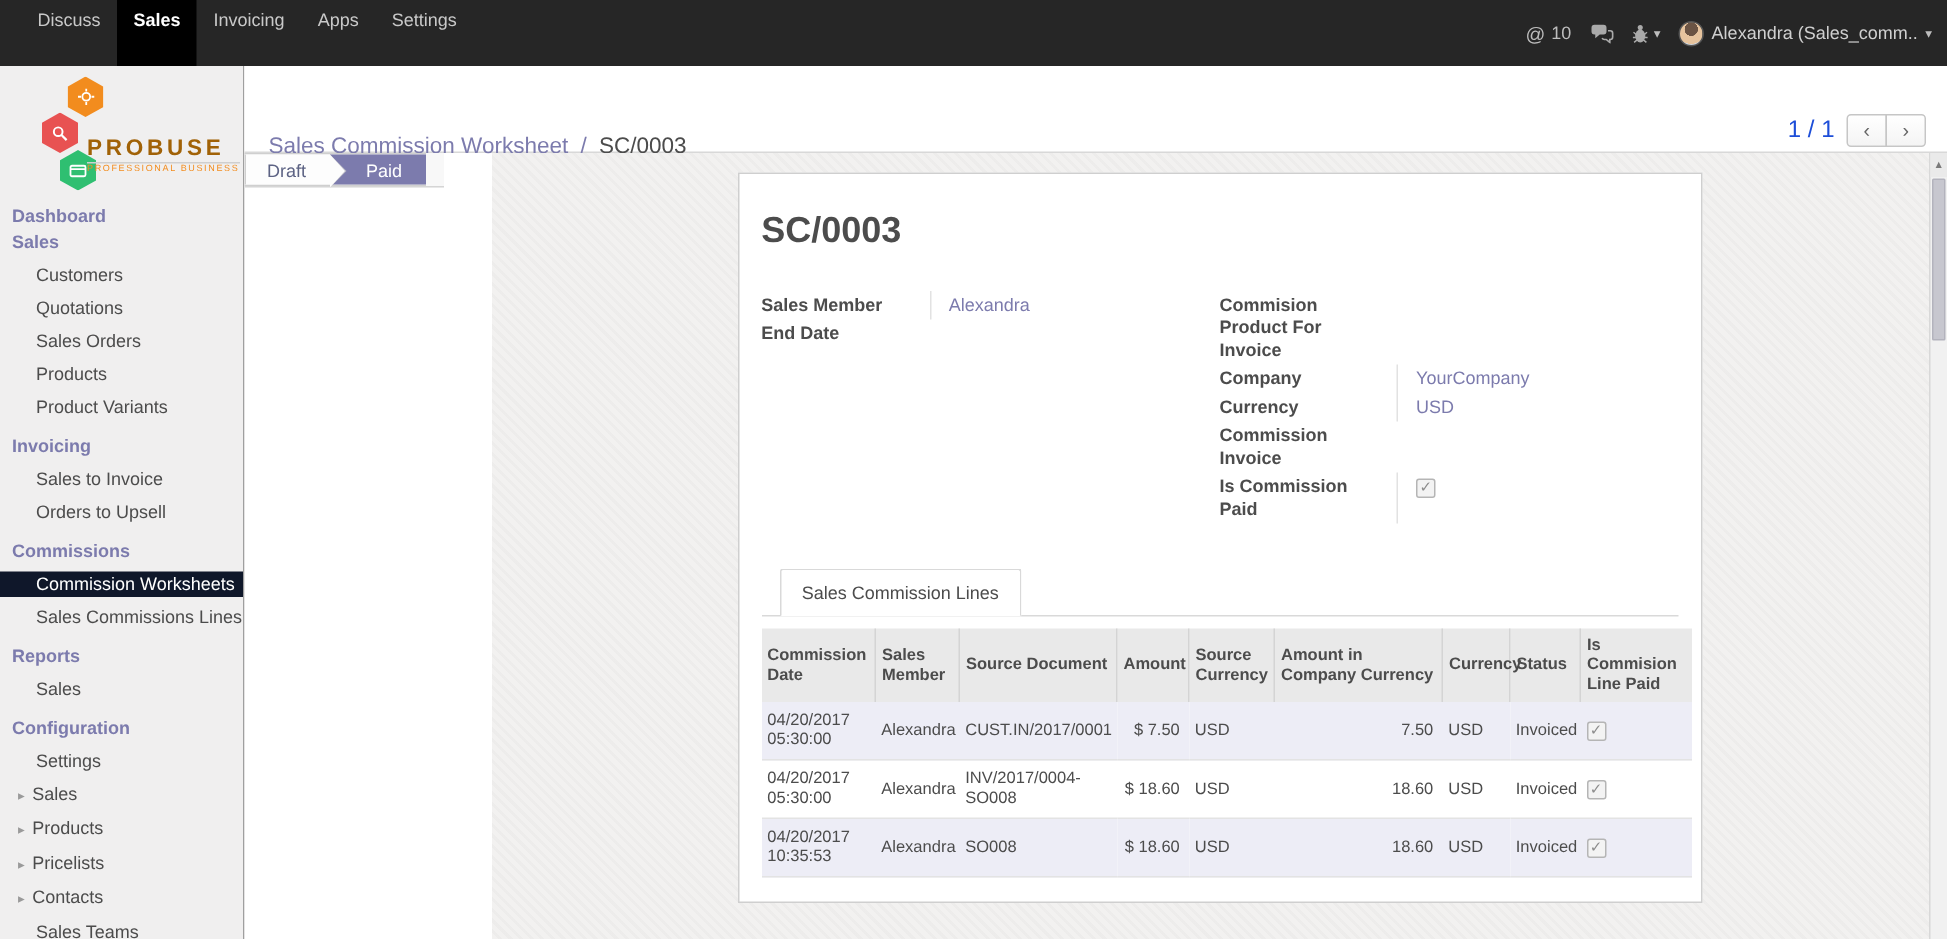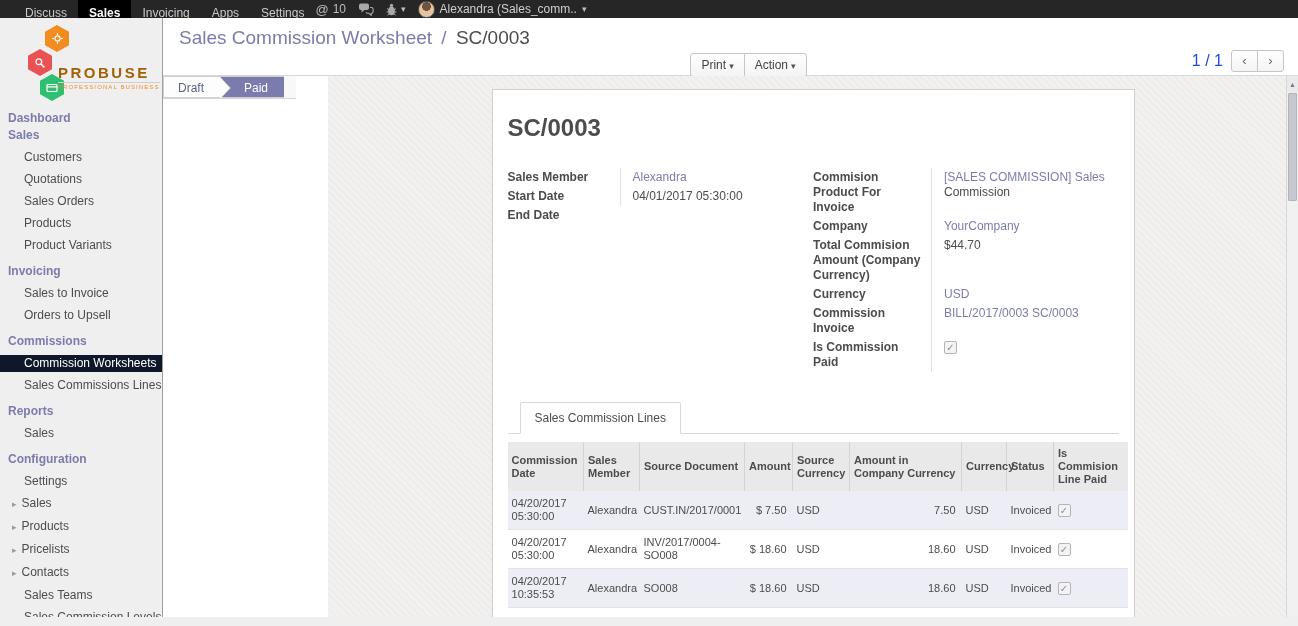--- a/index.html
+++ b/index.html
@@ -4,22 +4,22 @@
 <style>
   * { box-sizing: border-box; }
   html,body { margin:0; padding:0; }
   body {
     width:1298px; height:626px; overflow:hidden;
     font-family:"Liberation Sans", sans-serif;
     font-size:12px; color:#4c4c4c; background:#f0efef;
   }
   
   .topbar{
-    height:18px; background:#262626; display:flex; align-items:stretch;
-    color:#c9c9c9; font-size:12px;
+    height:44px; background:#262626; display:flex; align-items:stretch;
+    justify-content:space-between; color:#c9c9c9; font-size:12px;
   }
   .menus{ display:flex; margin-left:14px; }
   .menu-item{ padding:0 11px; line-height:27px; cursor:pointer; }
   .menu-item.active{ background:#000; color:#fff; font-weight:bold; }
   .topbar-right{ display:flex; align-items:center; gap:12px; padding-right:10px; }
   .tb-ico{ display:inline-flex; align-items:center; gap:4px; color:#bdbdbd; }
   .at-glyph{ font-size:13px; }
   .caret{ font-size:9px; color:#bdbdbd; }
   .avatar{
     width:17px; height:17px; border-radius:50%;
@@ -53,21 +53,21 @@
   .nav{ list-style:none; margin:8px 0 0 0; padding:0; }
   .nav li{ line-height:15px; padding:1px 0 1px 0; cursor:pointer; }
   .nav-head{ color:#7c7bad; font-weight:bold; padding-left:8px !important; }
   .nav-head.mt{ margin-top:9px; }
   .nav-item{ color:#4c4c4c; padding-left:24px !important; margin-top:5px; }
   .nav-item.sel{ background:#0f172a; color:#fff; }
   .nav-item .exp{ color:#9a9a9a; font-size:9px; margin-left:-12px; margin-right:5px; }
 
   
   .control-panel{ position:relative; height:58px; background:#fff; border-bottom:1px solid #d8d8d8; }
-  .breadcrumb{ padding:9px 0 0 16px; font-size:19px; }
+  .breadcrumb{ padding:9px 0 0 16px; font-size:15px;margin-top:36px; }
   .bc-parent{ color:#7c7bad; cursor:pointer; }
   .bc-sep{ color:#7c7bad; margin:0 4px; }
   .bc-current{ color:#4c4c4c; }
   .cp-buttons{ text-align:center; margin-top:4px;padding-left:36px; }
   .btn-group{ display:inline-flex; }
   .btn{
     background:linear-gradient(#fff,#f4f4f4); border:1px solid #c6c6c6; color:#434343;
     font-size:12px; padding:4px 10px; cursor:pointer;
     font-family:"Liberation Sans", sans-serif;
   }
@@ -278,51 +278,38 @@
           <div class="sheet">
             <h1 class="sheet-title">SC/0003</h1>
 
             <div class="field-groups">
               <div class="fg fg-left">
                 <div class="f-row">
                   <div class="f-label">Sales Member</div>
                   <div class="f-value"><span class="lnk">Alexandra</span></div>
                 </div>
                 <div class="f-row">
-                  <div class="f-label">Start Date</div>
-                  <div class="f-value">04/01/2017 05:30:00</div>
-                </div>
-                <div class="f-row">
                   <div class="f-label">End Date</div>
                 </div>
               </div>
 
               <div class="fg fg-right">
                 <div class="f-row">
                   <div class="f-label">Commision Product For Invoice</div>
-                  <div class="f-value">
-                    <span class="lnk">[SALES COMMISSION] Sales</span>
-                    <div>Commission</div>
-                  </div>
                 </div>
                 <div class="f-row">
                   <div class="f-label">Company</div>
                   <div class="f-value"><span class="lnk">YourCompany</span></div>
                 </div>
                 <div class="f-row">
-                  <div class="f-label">Total Commision Amount (Company Currency)</div>
-                  <div class="f-value">$44.70</div>
-                </div>
-                <div class="f-row">
                   <div class="f-label">Currency</div>
                   <div class="f-value"><span class="lnk">USD</span></div>
                 </div>
                 <div class="f-row">
                   <div class="f-label">Commission Invoice</div>
-                  <div class="f-value"><span class="lnk">BILL/2017/0003 SC/0003</span></div>
                 </div>
                 <div class="f-row">
                   <div class="f-label">Is Commission Paid</div>
                   <div class="f-value"><span class="checkbox"><span>✓</span></span></div>
                 </div>
               </div>
             </div>
 
             <div class="tabs">
               <span class="tab">Sales Commission Lines</span>

